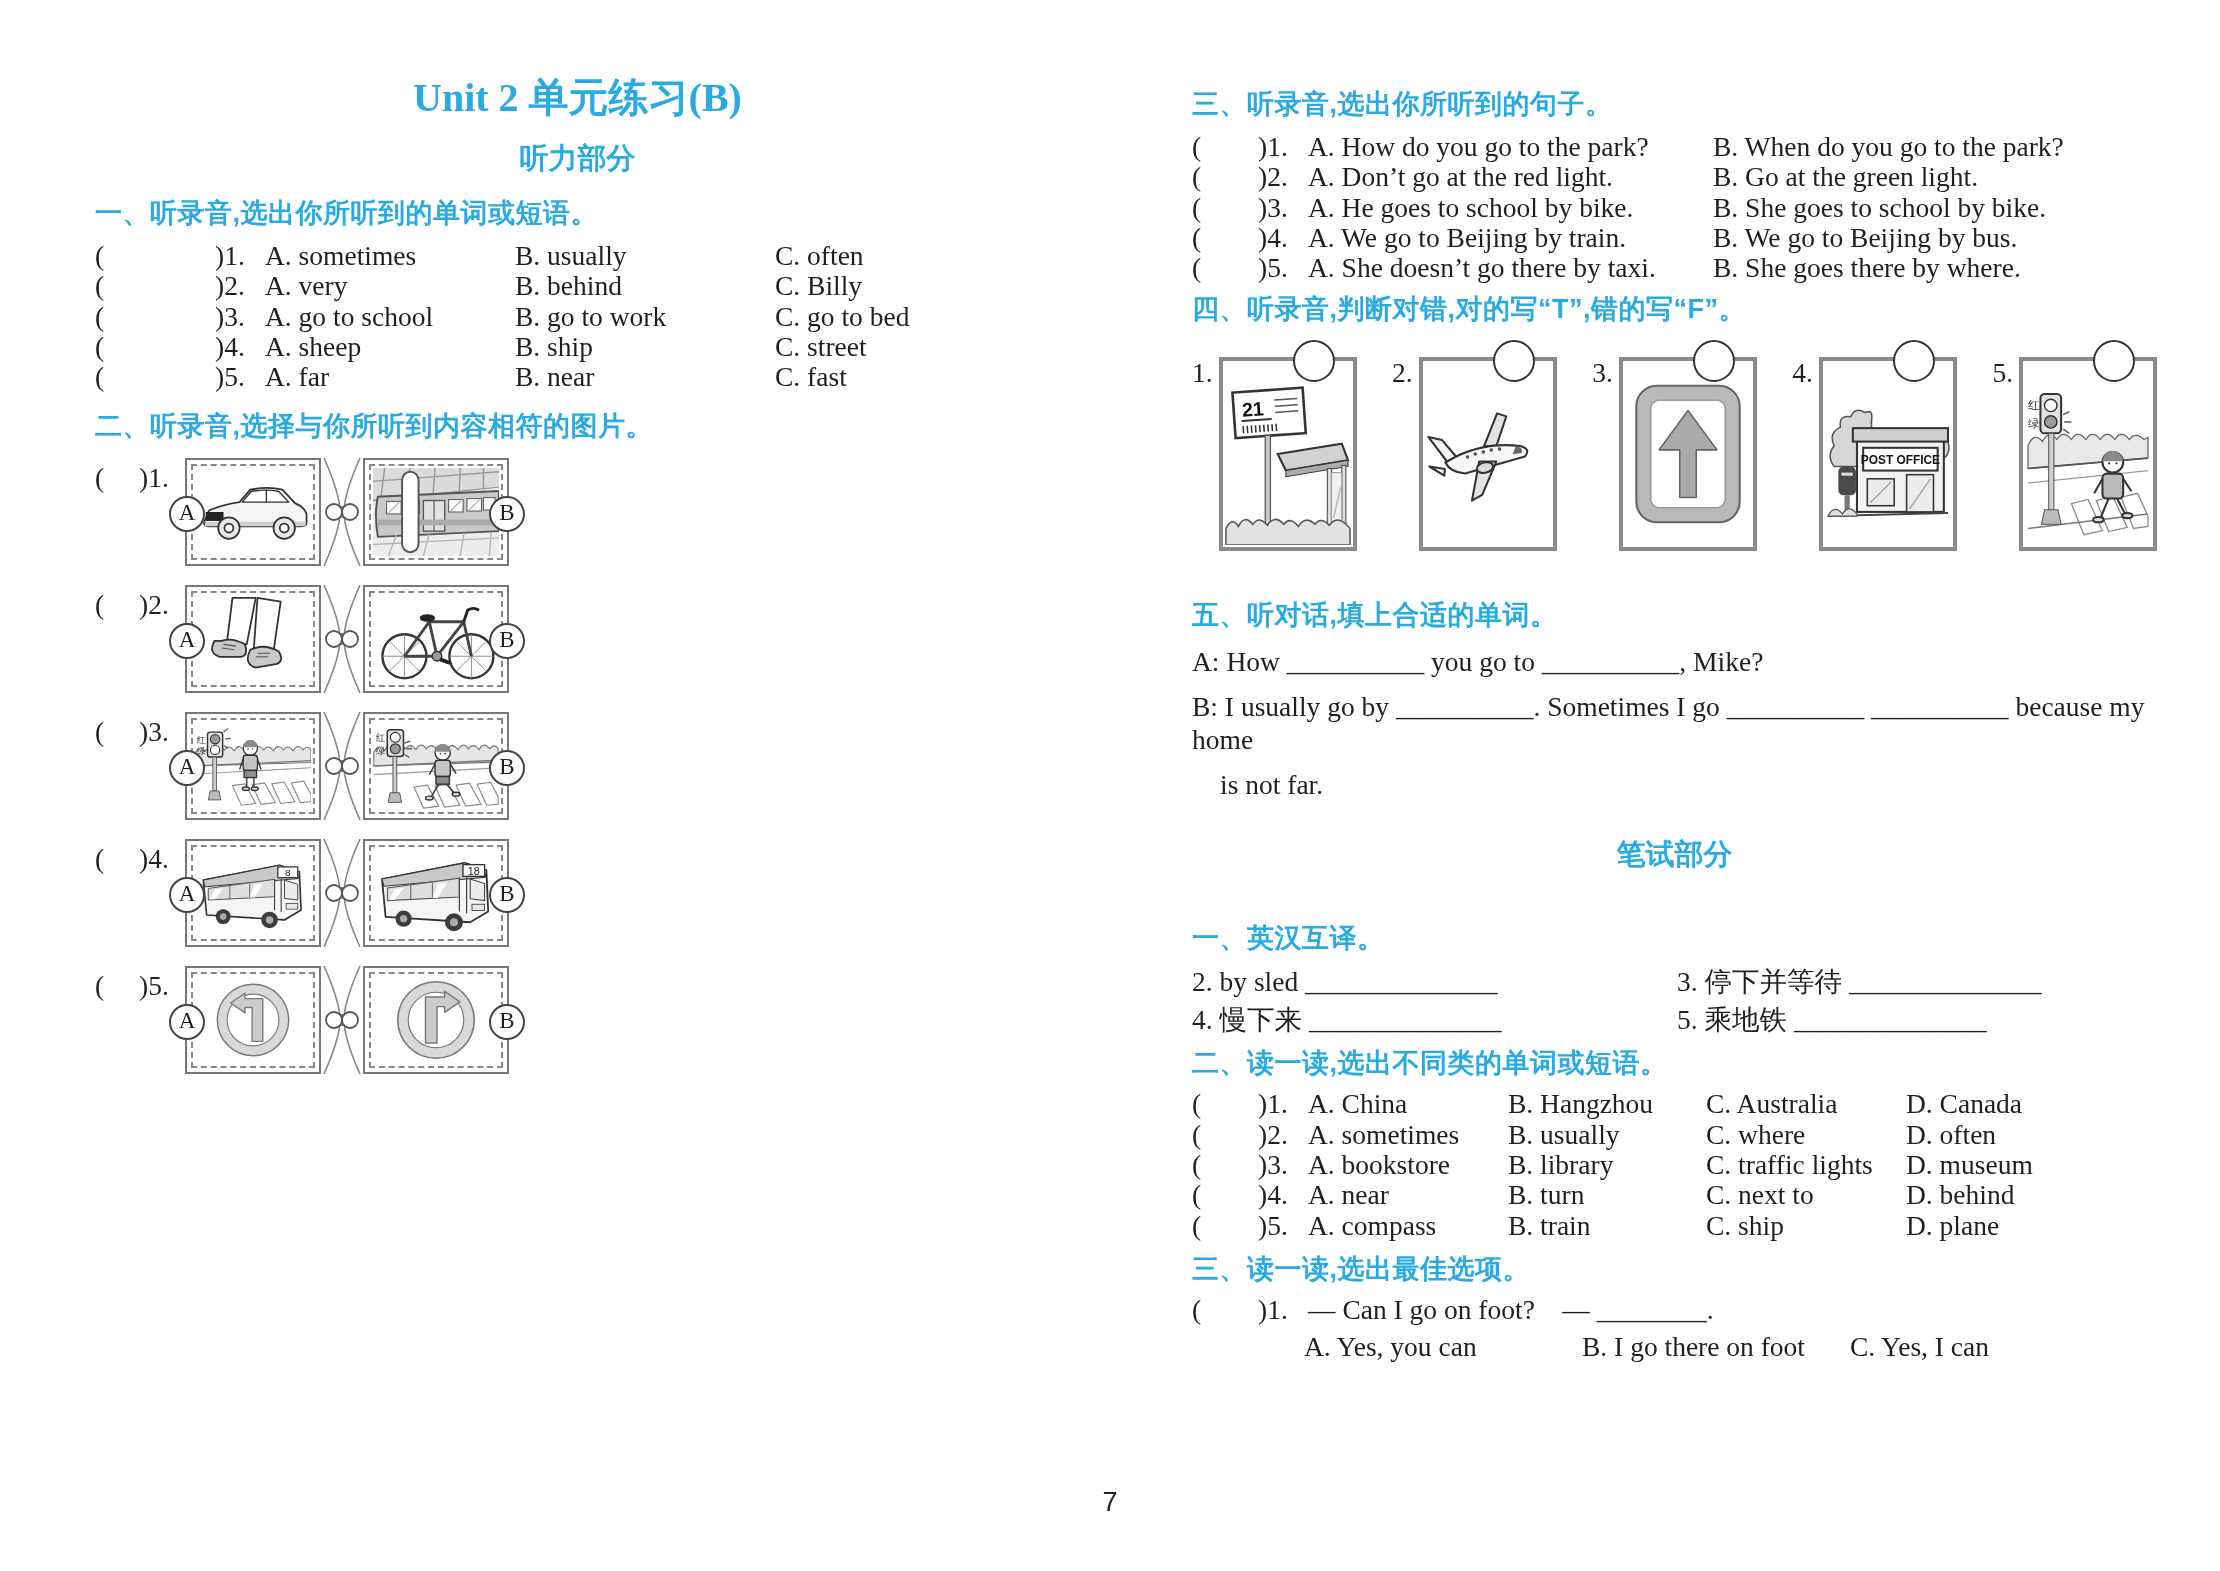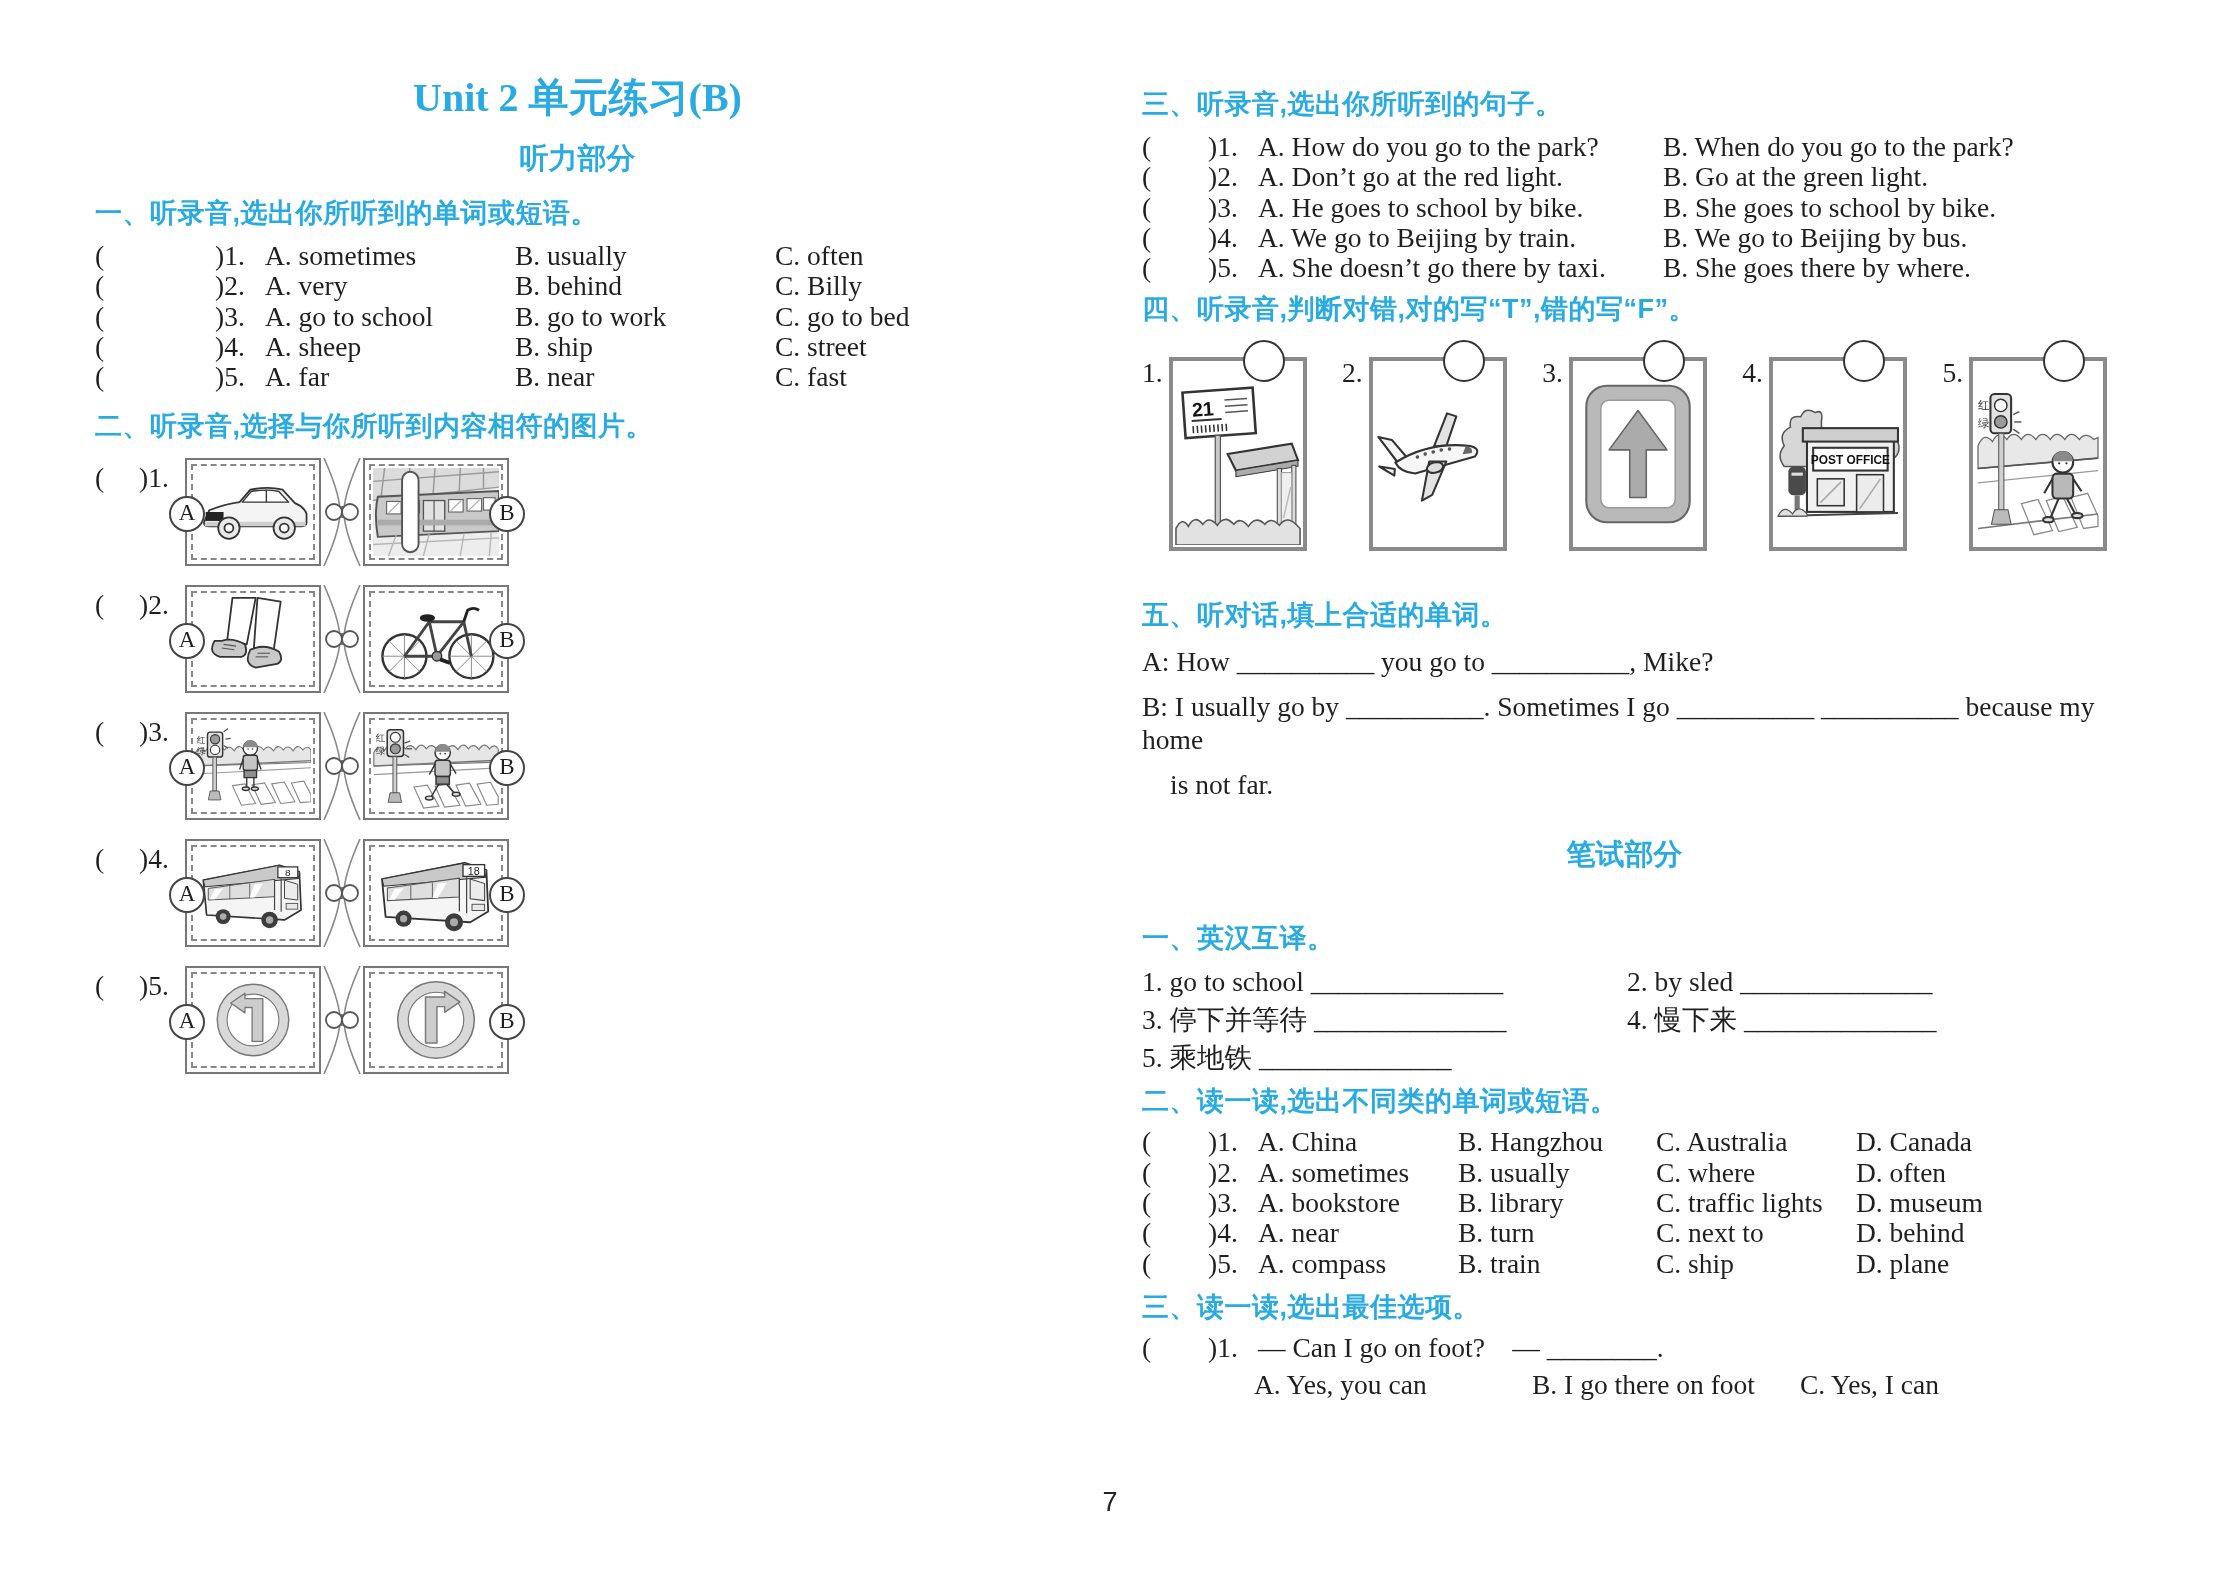--- a/index.html
+++ b/index.html
@@ -3,21 +3,21 @@
 <meta charset="utf-8">
 <style>
   html,body{margin:0;padding:0;}
   body{
     width:2220px;height:1571px;position:relative;background:#ffffff;
     font-family:"Liberation Serif",serif;color:#1f1f1f;overflow:hidden;
     --accent:#29abe2;
   }
   .col{position:absolute;top:0;}
   .col-left{left:95px;width:965px;}
-  .col-right{left:1142px;width:965px;}
+  .col-right{left:1192px;width:965px;}
 
   .title{margin-top:70px;text-align:center;font-size:40px;font-weight:bold;
          color:var(--accent);font-family:"Liberation Serif",serif;}
   .part{margin-top:14px;text-align:center;font-size:29px;font-weight:bold;
         color:var(--accent);font-family:"Liberation Sans",sans-serif;}
   .sec{margin-top:16px;font-size:27px;font-weight:bold;color:var(--accent);
        font-family:"Liberation Sans",sans-serif;letter-spacing:.5px;}
 
   .rows{margin-top:10px;}
   .row{display:flex;font-size:27.5px;line-height:30.3px;align-items:baseline;white-space:nowrap;}
@@ -634,21 +634,20 @@
 
   <div class="sec" style="margin-top:46px">五、听对话,填上合适的单词。</div>
   <div class="dlg">A: How __________ you go to __________, Mike?</div>
   <div class="dlg">B: I usually go by __________. Sometimes I go __________ __________ because my home</div>
   <div class="dlg dlg2">is not far.</div>
 
   <div class="part" style="margin-top:34px">笔试部分</div>
 
   <div class="sec" style="margin-top:45px">一、英汉互译。</div>
   <div class="grid2">
-    <span>1. go to school ______________</span>
     <span>2. by sled ______________</span>
     <span>3. 停下并等待 ______________</span>
     <span>4. 慢下来 ______________</span>
     <span>5. 乘地铁 ______________</span>
   </div>
 
   <div class="sec" style="margin-top:10px">二、读一读,选出不同类的单词或短语。</div>
   <div class="rows" style="margin-top:8px">
     <div class="row">
         <span class="pw2">(</span>

